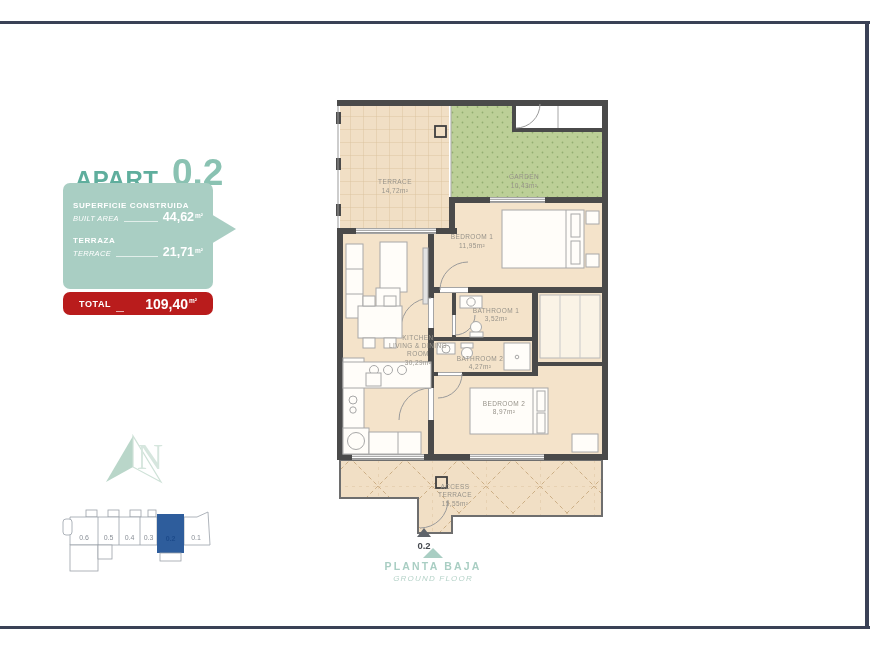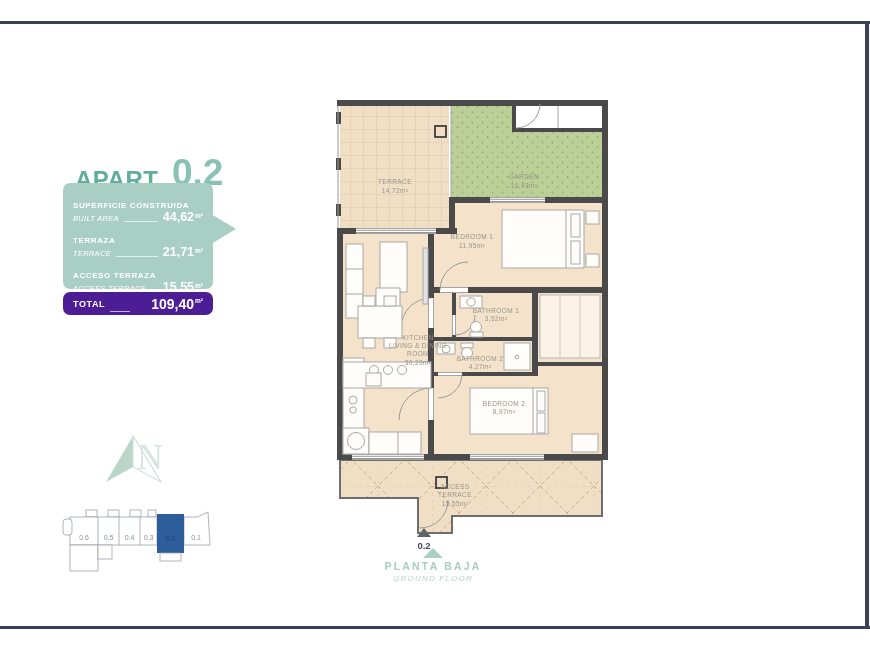--- a/index.html
+++ b/index.html
@@ -19,22 +19,22 @@
   
   .panel-main{position:absolute;left:63px;top:183px;width:150px;height:106px;background:#a9cec3;
     border-radius:7px;box-sizing:border-box;padding:7px 10px 4px;color:#ffffff;}
   .grp{margin-bottom:2px;margin-top:11px;}
   .es{font-size:8px;font-weight:bold;letter-spacing:.6px;line-height:10px;}
   .row{display:flex;align-items:baseline;line-height:13px;text-align:center;}
   .en{font-size:7.5px;font-style:italic;letter-spacing:.3px;}
   .leader{flex:1;border-bottom:1px solid rgba(255,255,255,.65);margin:0 5px;align-self:flex-end;margin-bottom:3px;min-width:6px;}
   .val{font-size:12.5px;font-weight:bold;}
   .u{font-size:6.5px;font-weight:bold;position:relative;top:-3px;margin-left:1px;}
-  .panel-total{position:absolute;left:63px;top:292px;width:150px;height:23px;background:#4c1d95;
-    border-radius:7px;box-sizing:border-box;padding:0 10px;color:#ffffff;display:flex;align-items:center;}
+  .panel-total{position:absolute;left:63px;top:292px;width:150px;height:23px;background:#b91c1c;
+    border-radius:7px;box-sizing:border-box;padding:0 16px;color:#ffffff;display:flex;align-items:center;}
   .tot{font-size:9px;font-weight:bold;letter-spacing:.6px;}
   .valT{font-size:14px;font-weight:bold;margin-left:16px;}
 
   
   .panel-arrow{position:absolute;left:211px;top:214px;width:0;height:0;
     border-top:15px solid transparent;border-bottom:15px solid transparent;border-left:25px solid #a9cec3;}
 
   svg{position:absolute;left:0;top:0;}
   svg text{font-family:"Liberation Sans",sans-serif;}
   .rm{font-size:6.5px;fill:#97938a;letter-spacing:.4px;text-anchor:middle;}
@@ -268,29 +268,20 @@
     </div>
     <div class="grp">
       <div class="es">TERRAZA</div>
       <div class="row">
         <span class="en">TERRACE</span>
         <span class="leader"></span>
         <span class="val">21,71</span>
         <span class="u">m²</span>
       </div>
     </div>
-    <div class="grp">
-      <div class="es">ACCESO TERRAZA</div>
-      <div class="row">
-        <span class="en">ACCESS TERRACE</span>
-        <span class="leader"></span>
-        <span class="val">15,55</span>
-        <span class="u">m²</span>
-      </div>
-    </div>
   </div>
 
   <div class="panel-total">
     <span class="tot">TOTAL</span>
     <span class="leader"></span>
     <span class="valT">109,40</span>
     <span class="u">m²</span>
   </div>
 
   <div class="panel-arrow"></div>

